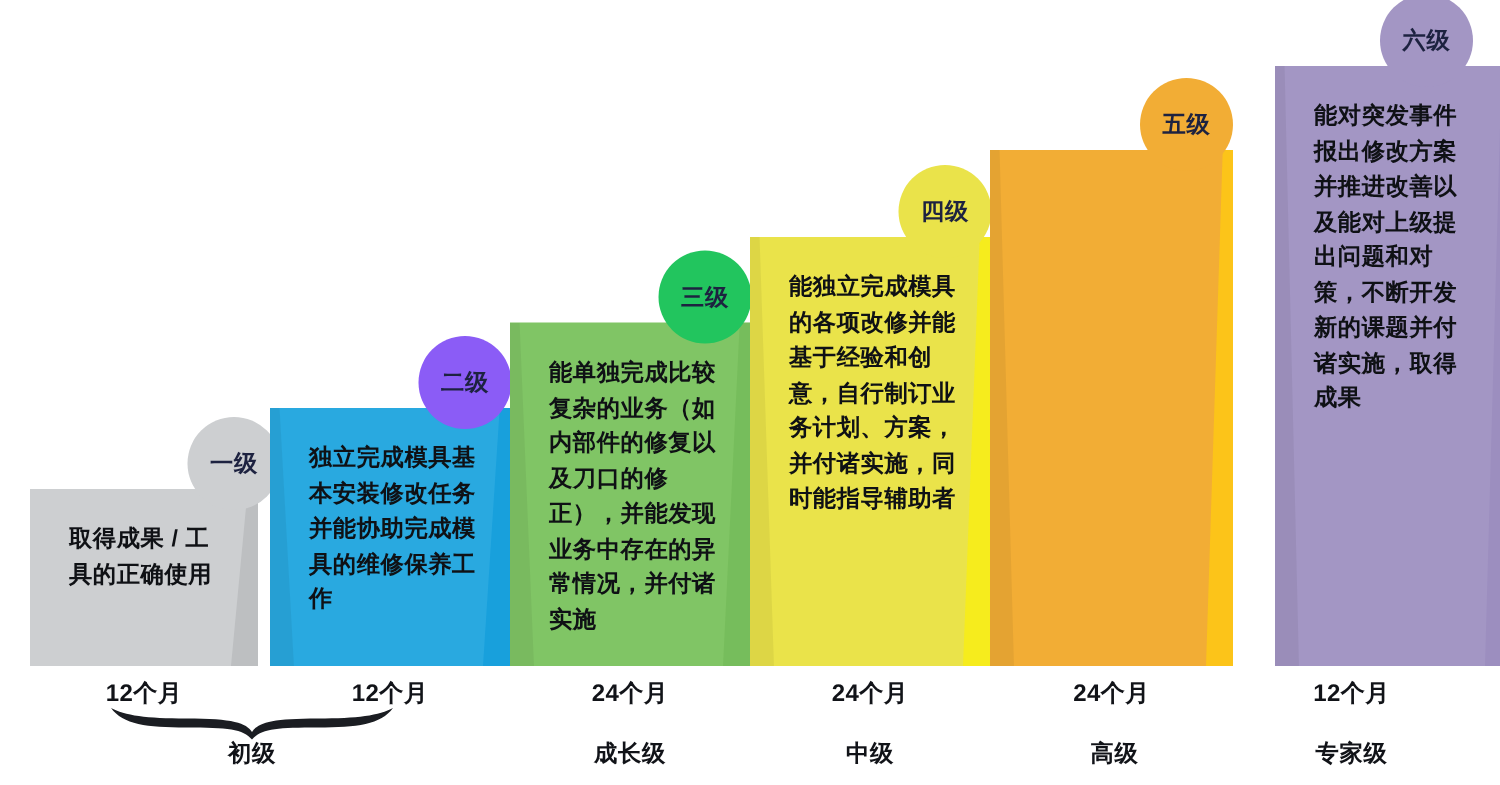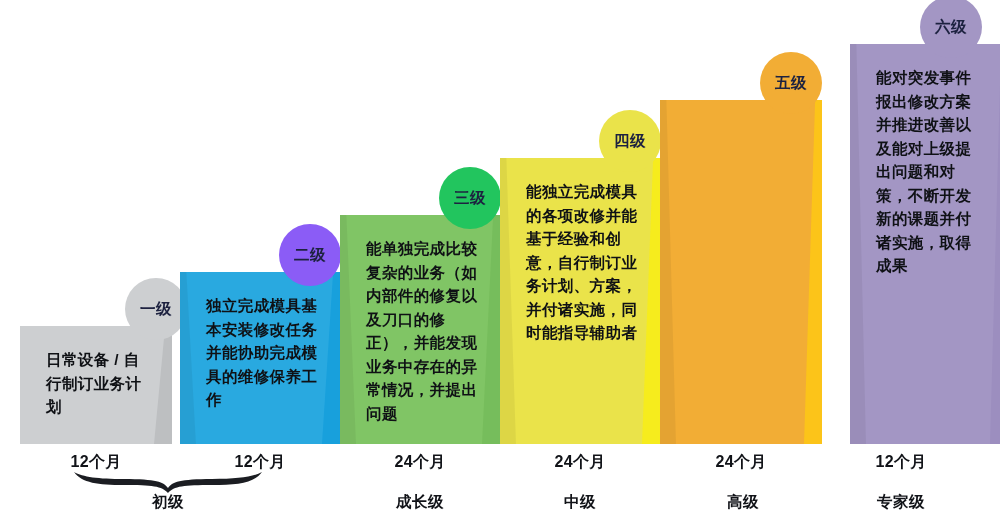--- a/index.html
+++ b/index.html
@@ -86,37 +86,37 @@
   }
 </style>
 </head>
 <body>
 
 <div id="chart-root">
 
   <div id="bars-layer">
       <div class="bar" style="left: 20px; width: 152px; top: 326px; height: 118px; background: rgb(205, 207, 209);">
         <div class="bar-highlight" style="background: rgb(189, 191, 193);"></div>
-        <div class="bar-text" style="top: 22px;">日常设备 / 自行制订业务计划</div>
+        <div class="bar-text" style="top: 22px;">取得成果 / 工具的正确使用</div>
       </div>
       <div class="badge" style="background: rgb(205, 207, 209); left: 125px; top: 278px;">
         <span>一级</span>
       </div>
       <div class="bar" style="left: 180px; width: 160px; top: 272px; height: 172px; background: rgb(41, 169, 224);">
         <div class="bar-shadow" style="background: rgba(0, 0, 0, 0.055);"></div>
         <div class="bar-highlight" style="background: rgb(24, 160, 220);"></div>
         <div class="bar-text" style="top: 22px;">独立完成模具基本安装修改任务并能协助完成模具的维修保养工作</div>
       </div>
       <div class="badge" style="background: #8b5cf6; left: 279px; top: 224px;">
         <span>二级</span>
       </div>
       <div class="bar" style="left: 340px; width: 160px; top: 215px; height: 229px; background: rgb(128, 197, 101);">
         <div class="bar-shadow" style="background: rgba(0, 0, 0, 0.055);"></div>
         <div class="bar-highlight" style="background: rgb(118, 189, 92);"></div>
-        <div class="bar-text" style="top: 22px;">能单独完成比较复杂的业务（如内部件的修复以及刀口的修正），并能发现业务中存在的异常情况，并提出问题</div>
+        <div class="bar-text" style="top: 22px;">能单独完成比较复杂的业务（如内部件的修复以及刀口的修正），并能发现业务中存在的异常情况，并付诸实施</div>
       </div>
       <div class="badge" style="background: #22c55e; left: 439px; top: 167px;">
         <span>三级</span>
       </div>
       <div class="bar" style="left: 500px; width: 160px; top: 158px; height: 286px; background: rgb(234, 227, 74);">
         <div class="bar-shadow" style="background: rgba(0, 0, 0, 0.055);"></div>
         <div class="bar-highlight" style="background: rgb(246, 236, 29);"></div>
         <div class="bar-text" style="top: 22px;">能独立完成模具的各项改修并能基于经验和创意，自行制订业务计划、方案，并付诸实施，同时能指导辅助者</div>
       </div>
       <div class="badge" style="background: rgb(234, 227, 74); left: 599px; top: 110px;">

